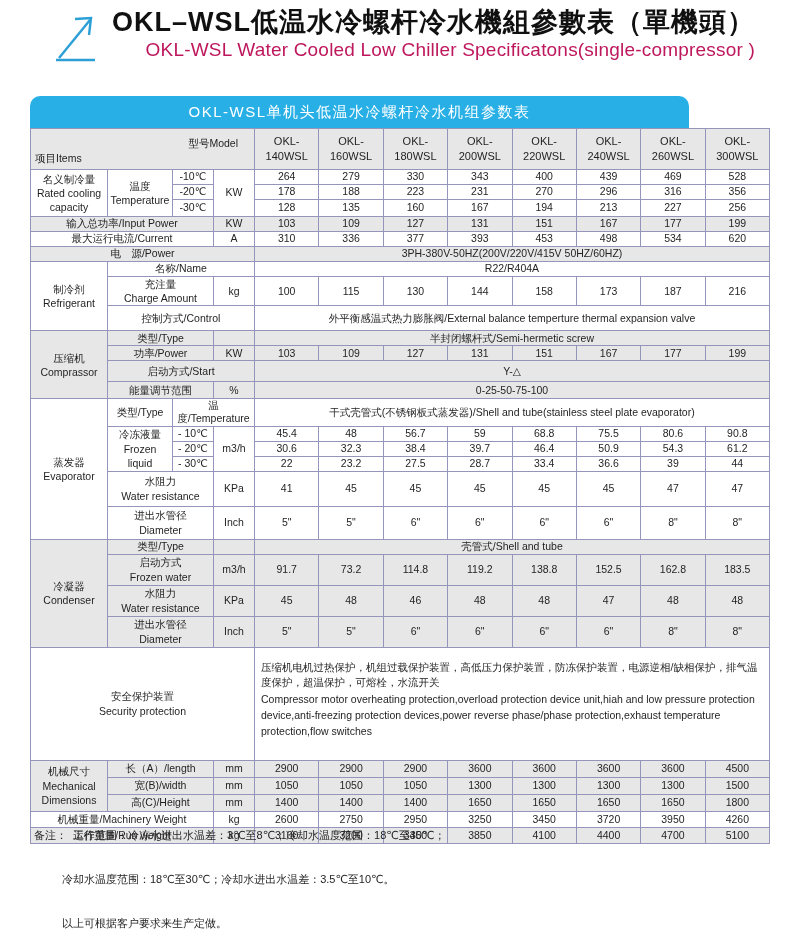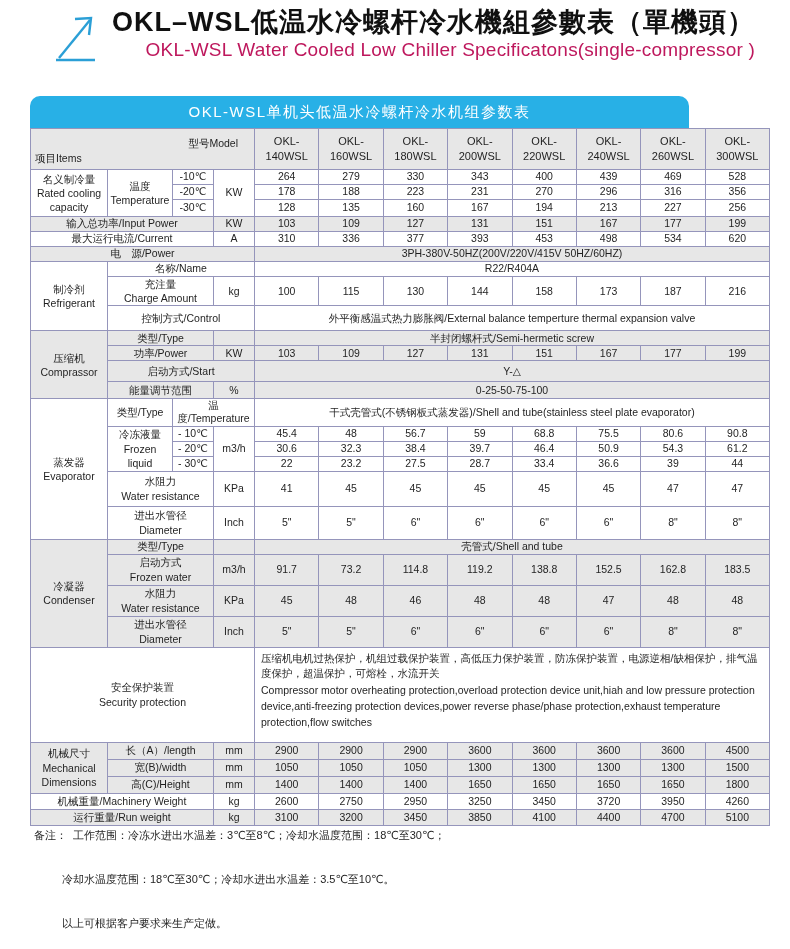--- a/index.html
+++ b/index.html
@@ -24,21 +24,21 @@
   .lh{line-height:1.35;}
   .rh40 td{height:40px;} .rh14 td{height:14px;} .rh15 td{height:15px;margin-top:28px;} .rh16 td{height:16px;}
   .rh20 td{height:20px;} .rh24 td{height:24px;} .rh28 td{height:28px;} .rh30 td{height:30px;}
   .rh32 td{height:32px;} .rh34 td{height:34px;} .rh88 td{height:88px;}
 
   td.corner{position:relative;padding:0;
     background:linear-gradient(to bottom right,rgba(0,0,0,0) 49.5%,#9595bb 49.5%,#9595bb 50.5%,rgba(0,0,0,0) 50.5%) #e7e7e7;}
   .corner-items{position:absolute;left:4px;bottom:4px;font-size:10.5px;}
   .corner-model{position:absolute;right:16px;top:8px;font-size:10.5px;}
   td.model{font-size:11px;line-height:1.35;}
-  td.sec-text{text-align:left;padding:3px 6px;line-height:1.5;vertical-align:top;}
+  td.sec-text{text-align:left;padding:12px 6px;line-height:1.5;vertical-align:top;}
   .sec-cn{margin-bottom:1px;}
 
   
   .notes{position:absolute;left:34px;top:799px;font-size:11px;line-height:14.6px;color:#1f1f1f;white-space:pre-wrap;}
   .ind28{padding-left:28px;}
 </style>
 </head>
 <body>
 
 <div class="page">

